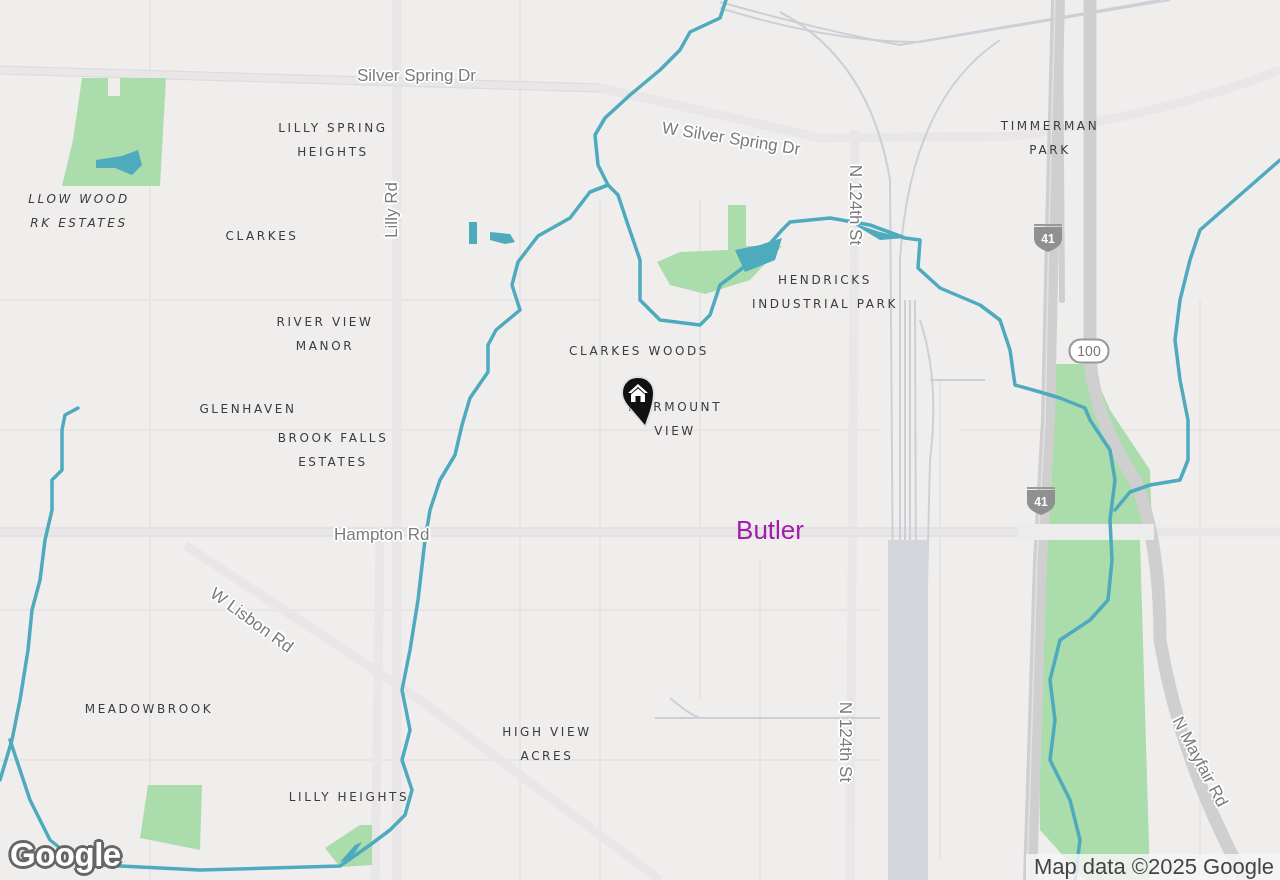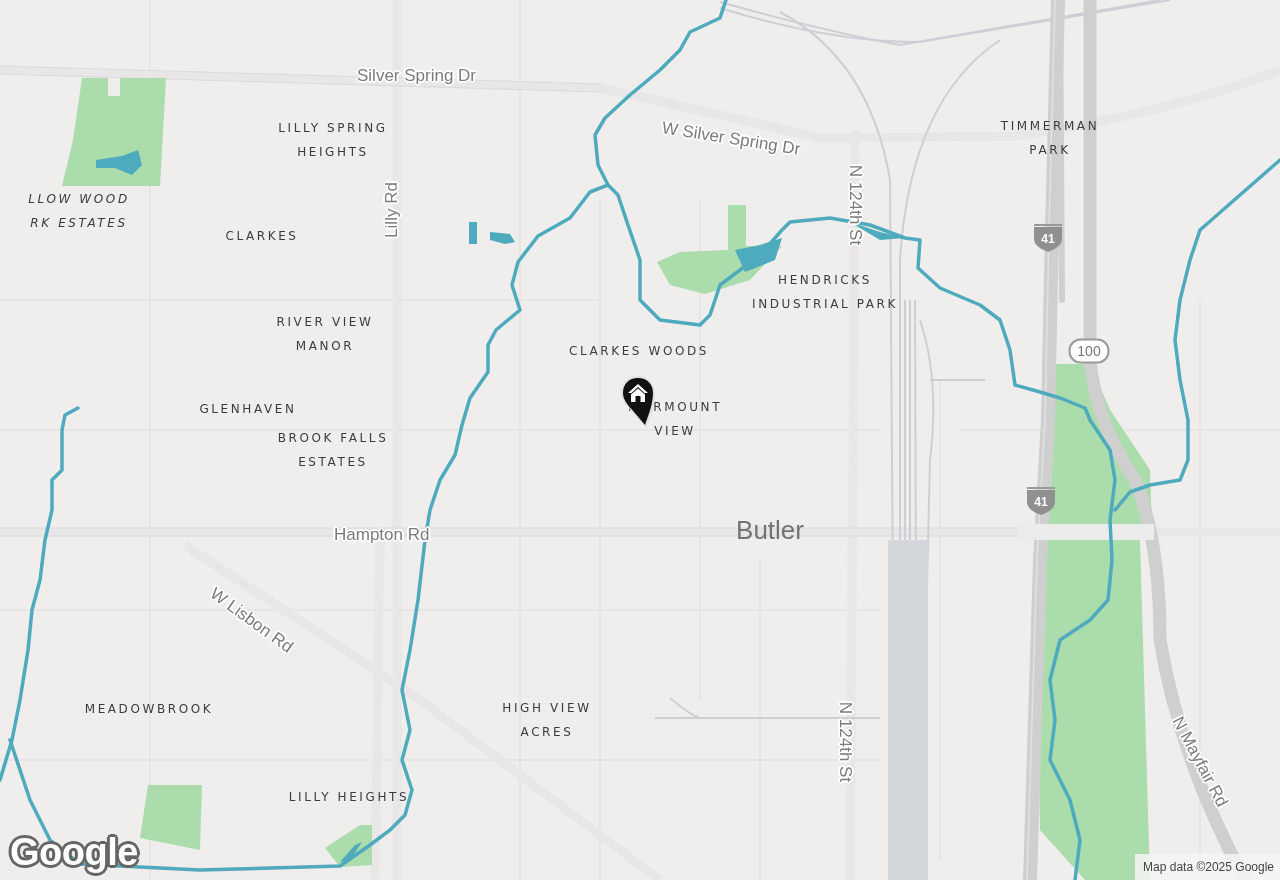--- a/index.html
+++ b/index.html
@@ -2,24 +2,24 @@
 <html><head>
 <meta charset="utf-8">
 <style>
   html, body { margin: 0; padding: 0; }
   body { width: 1280px; height: 880px; overflow: hidden; background: #efeceb; font-family: "Liberation Sans", "DejaVu Sans", sans-serif; }
   #map { position: relative; width: 1280px; height: 880px; background: #f0eded; overflow: hidden; }
   #map svg.base { position: absolute; left: 0; top: 0; }
   .lbl { position: absolute; color: #3c3c3c; font-family: "DejaVu Sans", "Liberation Sans", sans-serif; font-size: 12px; letter-spacing: 2.6px; text-align: center; line-height: 24px; white-space: nowrap; transform: translateX(-50%); font-weight: 500; }
   .road { position: absolute; color: #7b7b7b; font-size: 17px; white-space: nowrap; line-height: 20px;
           text-shadow: -1px -1px 0 #fff, 1px -1px 0 #fff, -1px 1px 0 #fff, 1px 1px 0 #fff, 0 2px 0 #fff, 0 -2px 0 #fff, 2px 0 0 #fff, -2px 0 0 #fff; }
-  .city { position: absolute; color: #737373; font-size: 26px; font-weight: 500; white-space: nowrap; transform: translateX(-50%); }
+  .city { position: absolute; color: #a21caf; font-size: 26px; font-weight: 500; white-space: nowrap; transform: translateX(-50%); }
   .shield { position: absolute; }
-  .attribution { position: absolute; right: 0; bottom: 0; height: 26px; padding: 0 6px 0 8px; background: rgba(245,245,245,0.85); color: #444; font-size: 12px; line-height: 26px; }
-  .google-logo { position: absolute; left: 10px; bottom: 6px; font-size: 38px; font-weight: 700; color: #fff; letter-spacing: -0.5px;
+  .attribution { position: absolute; right: 0; bottom: 0; height: 26px; padding: 0 6px 0 8px; background: rgba(245,245,245,0.85); color: #444; font-size: 22px; line-height: 26px; }
+  .google-logo { position: absolute; left: 10px; bottom: 6px; font-size: 33px; font-weight: 700; color: #fff; letter-spacing: -0.5px;
                  text-shadow: -2px -2px 0 #666, 2px -2px 0 #666, -2px 2px 0 #666, 2px 2px 0 #666, 0 3px 0 #666, 0 -3px 0 #666, 3px 0 0 #666, -3px 0 0 #666; }
   .pin { position: absolute; left: 619px; top: 374px; width: 38px; height: 58px; cursor: pointer; }
 </style>
 </head>
 <body>
 
 <div id="map">
   <svg class="base" width="1280" height="880" viewBox="0 0 1280 880">
 
     <g stroke="#e7e4e4" stroke-width="2" fill="none">
@@ -135,21 +135,21 @@
     <div>HENDRICKS</div>
     <div>INDUSTRIAL PARK</div>
   </div>
   <div class="lbl" style="left:1050px;top:114px;">
     <div>TIMMERMAN</div>
     <div>PARK</div>
   </div>
   <div class="lbl" style="left:149px;top:685px;margin-top:12px;">
     <div>MEADOWBROOK</div>
   </div>
-  <div class="lbl" style="left:547px;top:696px;">
+  <div class="lbl" style="left:547px;top:720px;">
     <div>HIGH VIEW</div>
     <div>ACRES</div>
   </div>
   <div class="lbl" style="left:305px;top:785px;margin-left:44px;">
     <div>LILLY HEIGHTS</div>
   </div>
 
   <div class="city" style="left:770px;top:515px;">Butler</div>
 
   <div class="road" style="left:357px;top:66px;">Silver Spring Dr</div>

